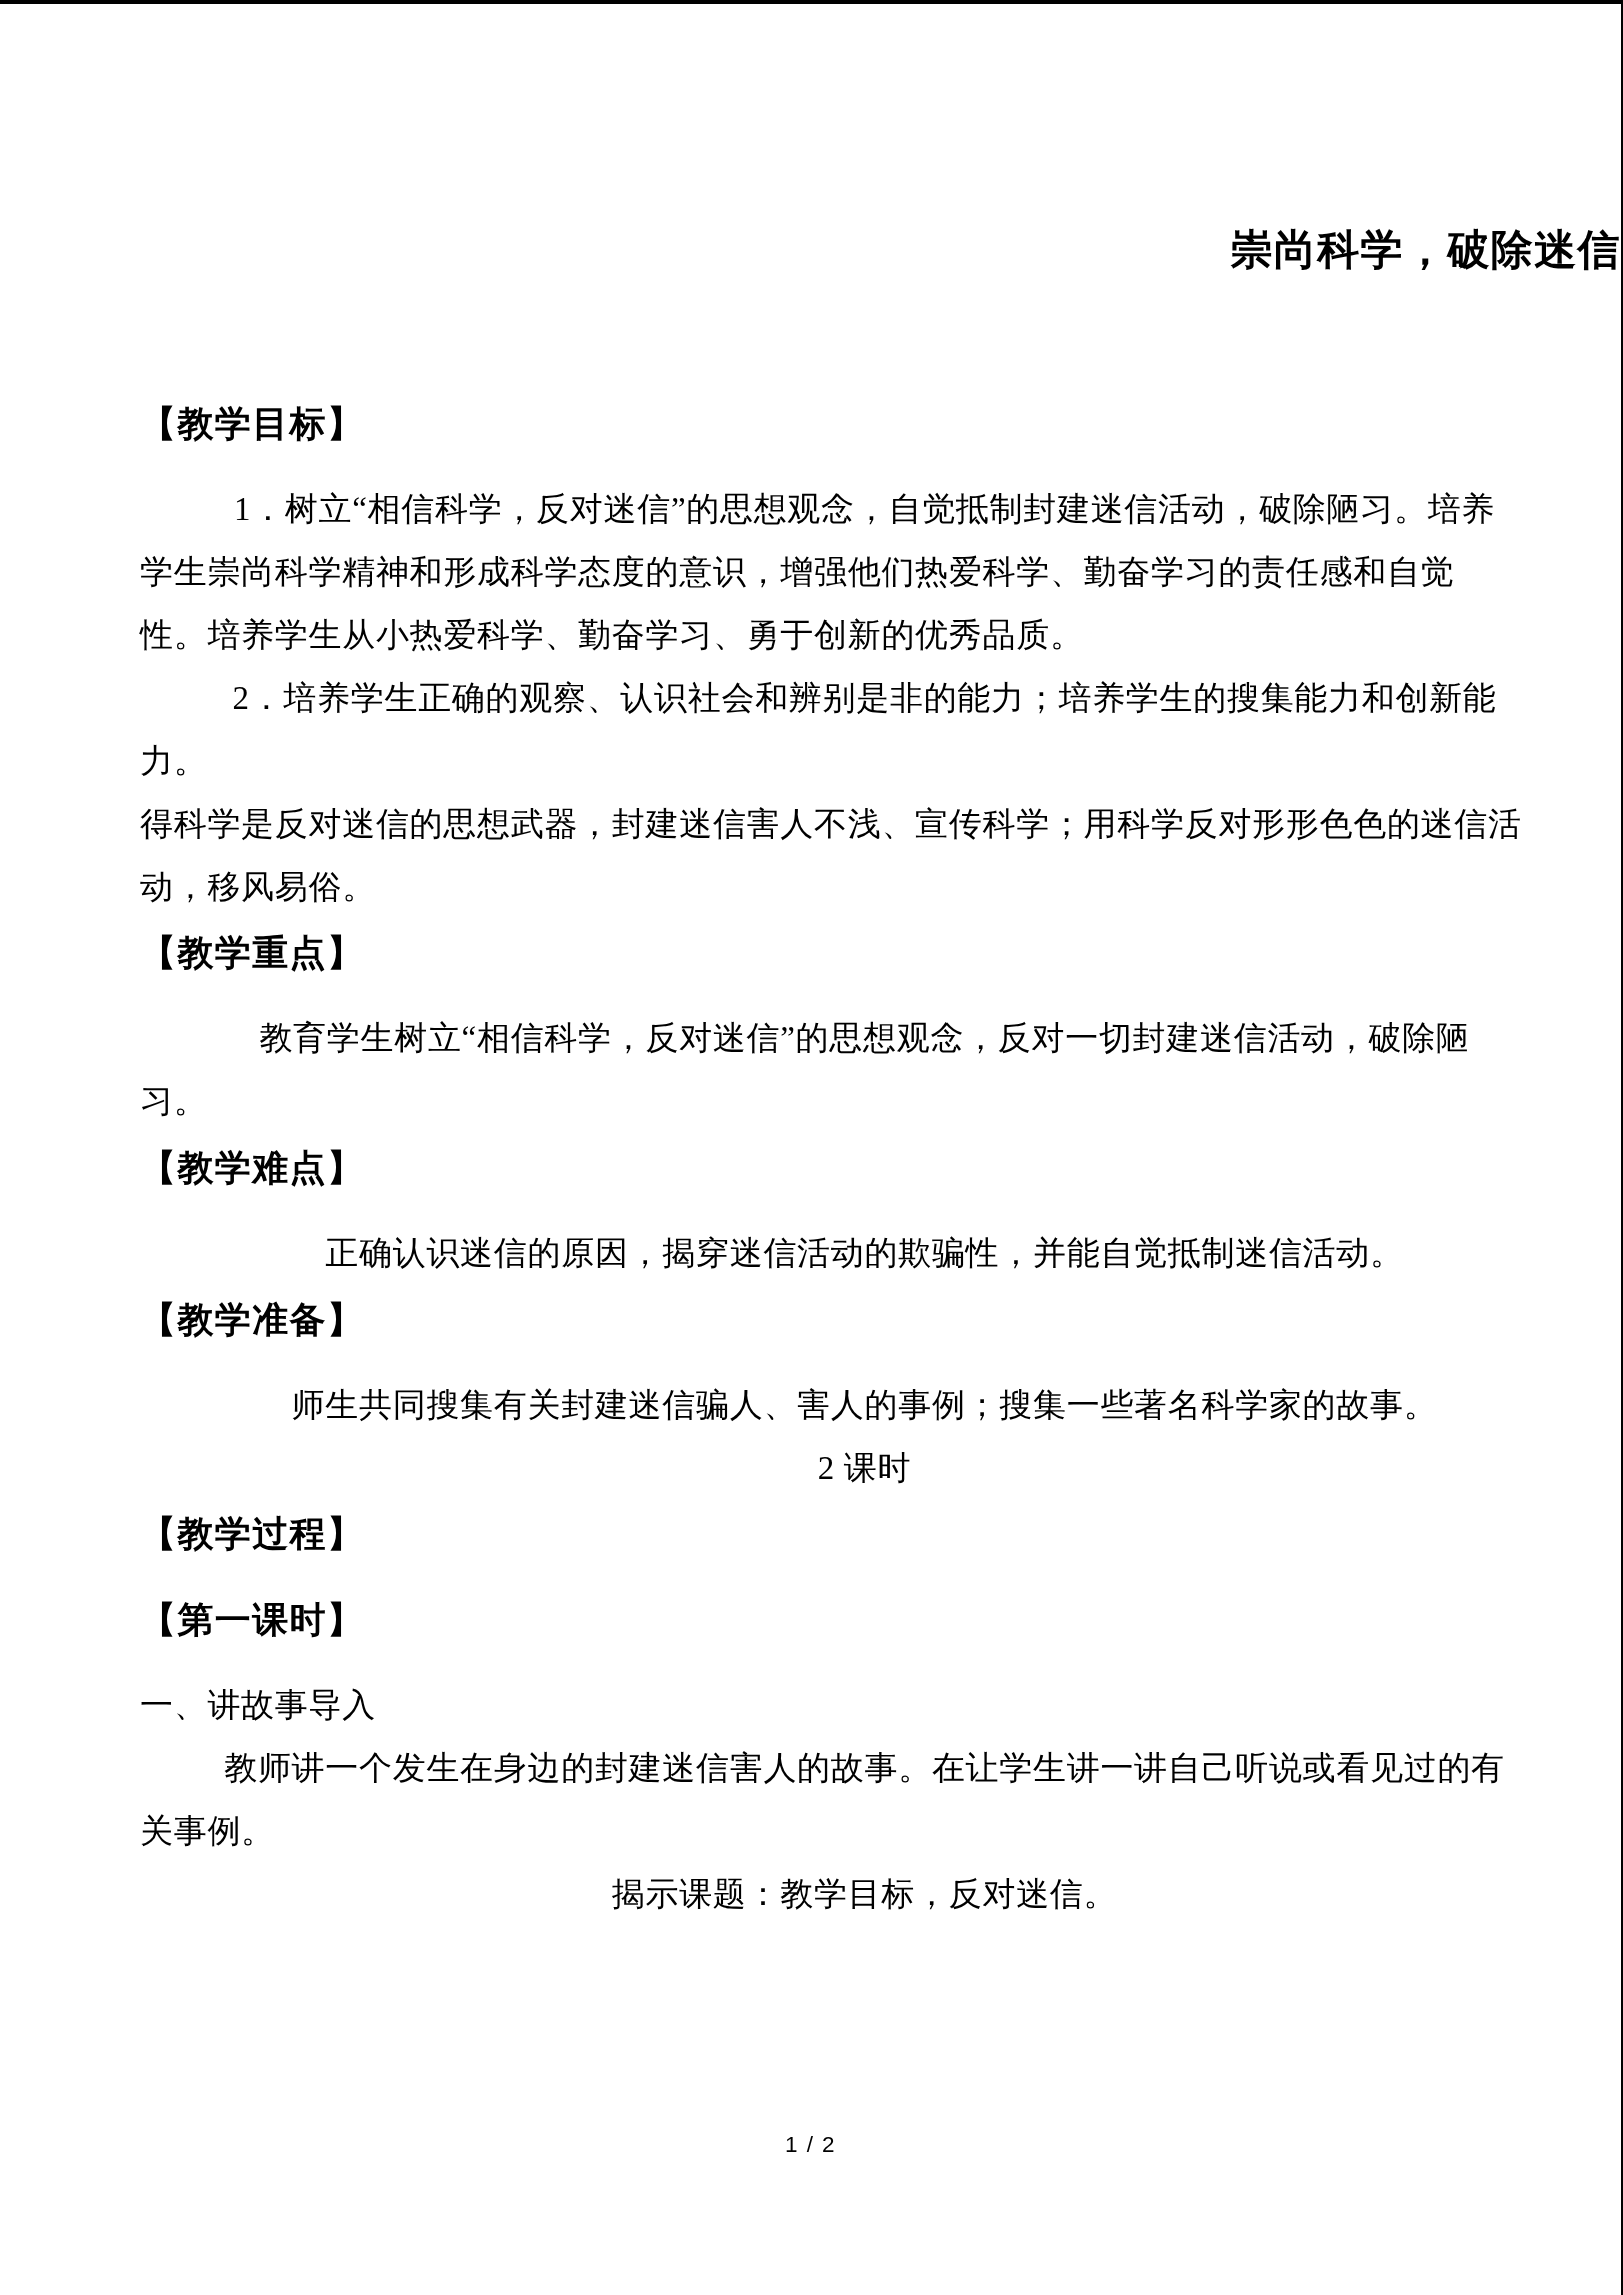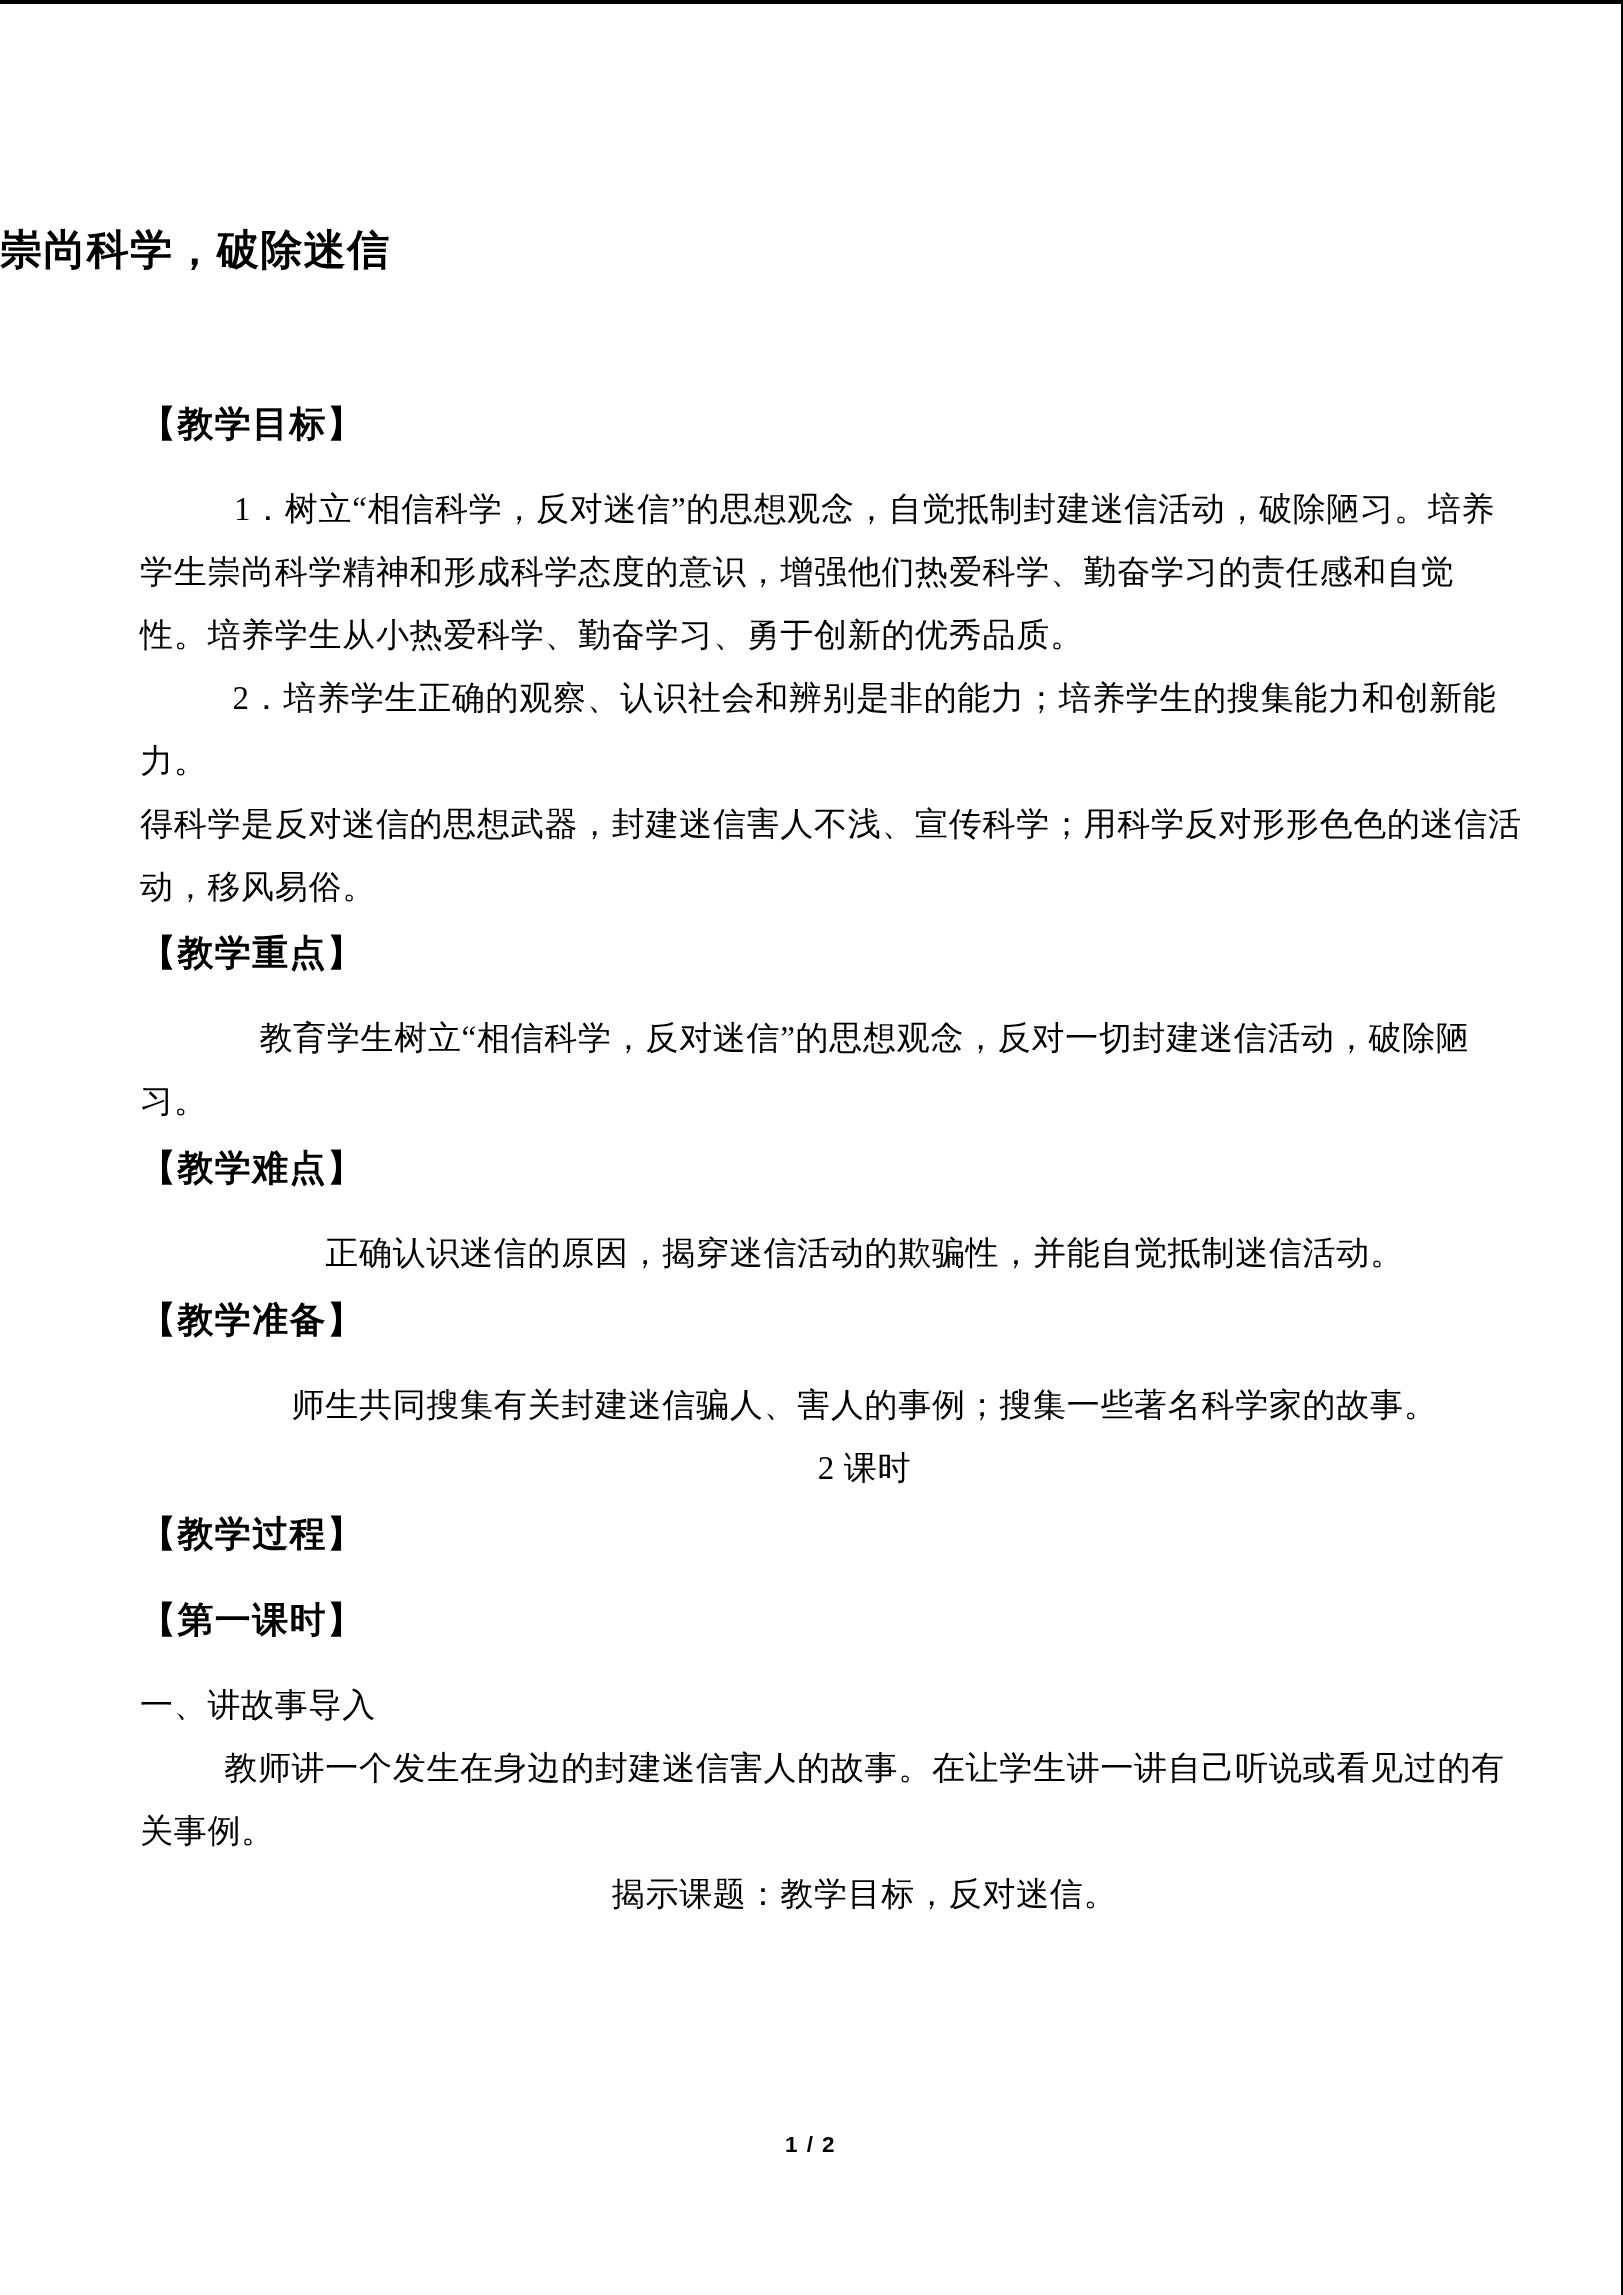--- a/index.html
+++ b/index.html
@@ -18,21 +18,21 @@
     font-family: "Liberation Serif", "DejaVu Serif", serif;
     color: #000000;
     overflow: hidden;
   }
   .title {
     position: absolute;
     top: 218px;
     left: 0;
     width: 100%;
     margin: 0;
-    text-align: left;
+    text-align: right;
     font-size: 42px;
     font-weight: 700;
     letter-spacing: 1.4px;
   }
   .content {
     position: absolute;
     top: 385px;
     left: 140px;
     width: 1384px;
   }
@@ -54,21 +54,21 @@
     margin: 2.7px 0 22px 0;
   }
   .footer {
     position: absolute;
     top: 2128px;
     left: 0;
     width: 100%;
     text-align: center;
     font-family: "Liberation Sans", "DejaVu Sans", sans-serif;
     font-size: 22.5px;
-    font-weight: 700;
+    font-weight: 400;
     letter-spacing: 1.4px;
   }
 </style>
 </head>
 <body>
 
 <div class="page">
   <h1 class="title">崇尚科学，破除迷信</h1>
 
   <div class="content">

